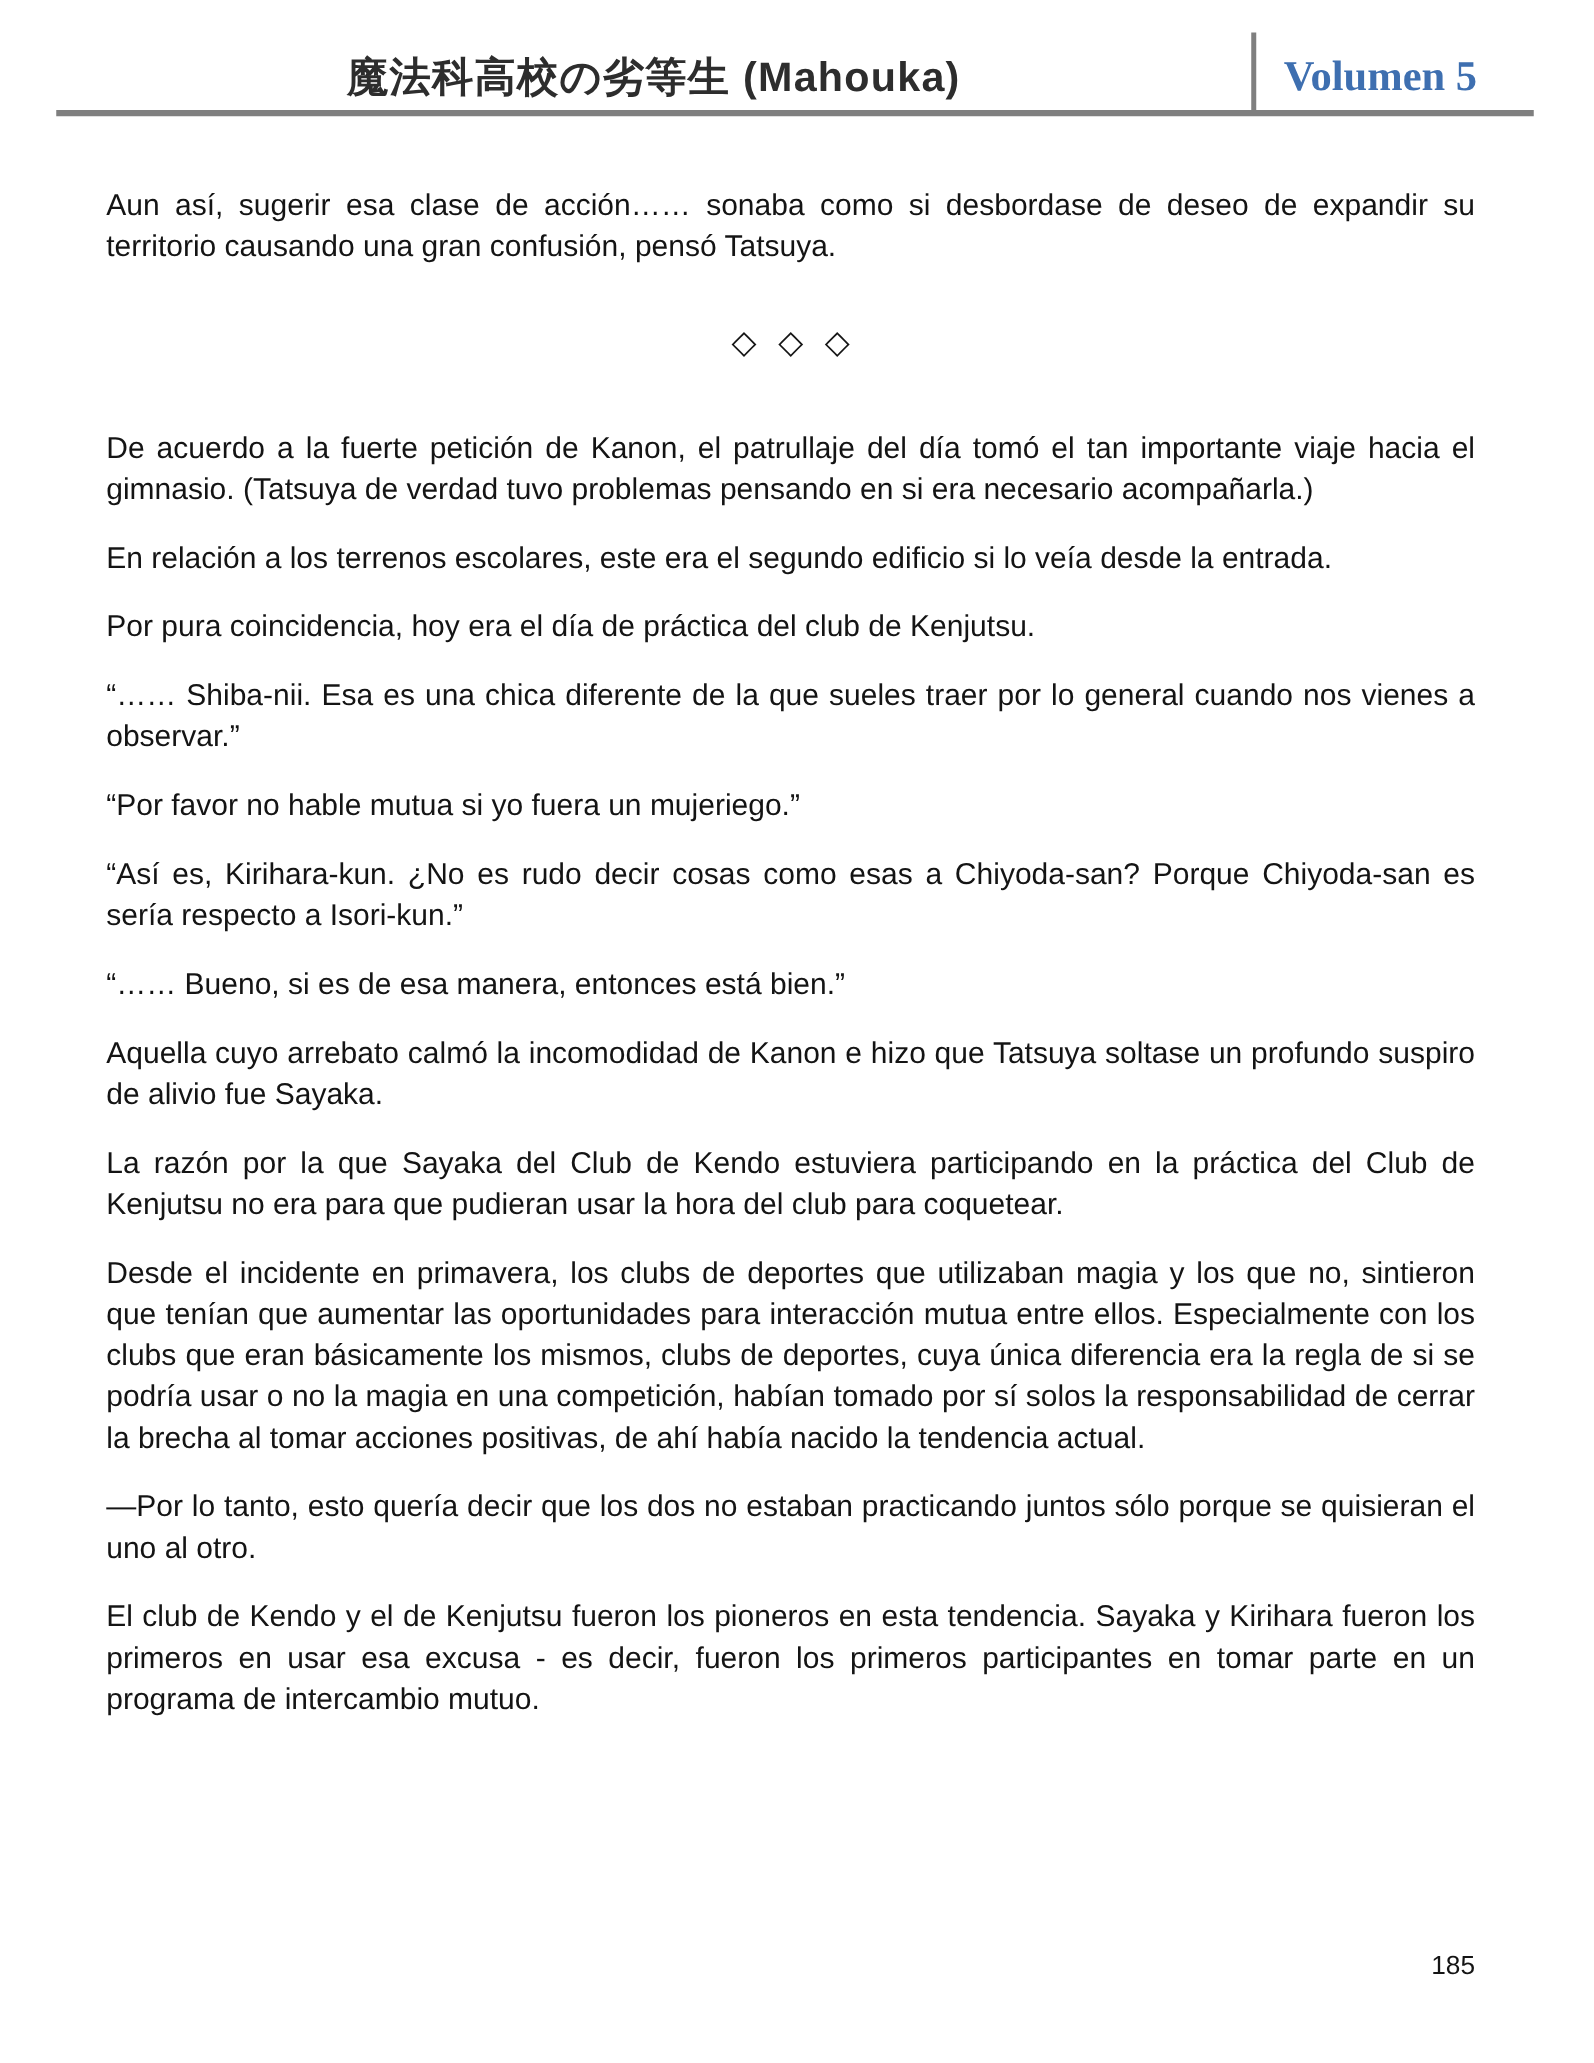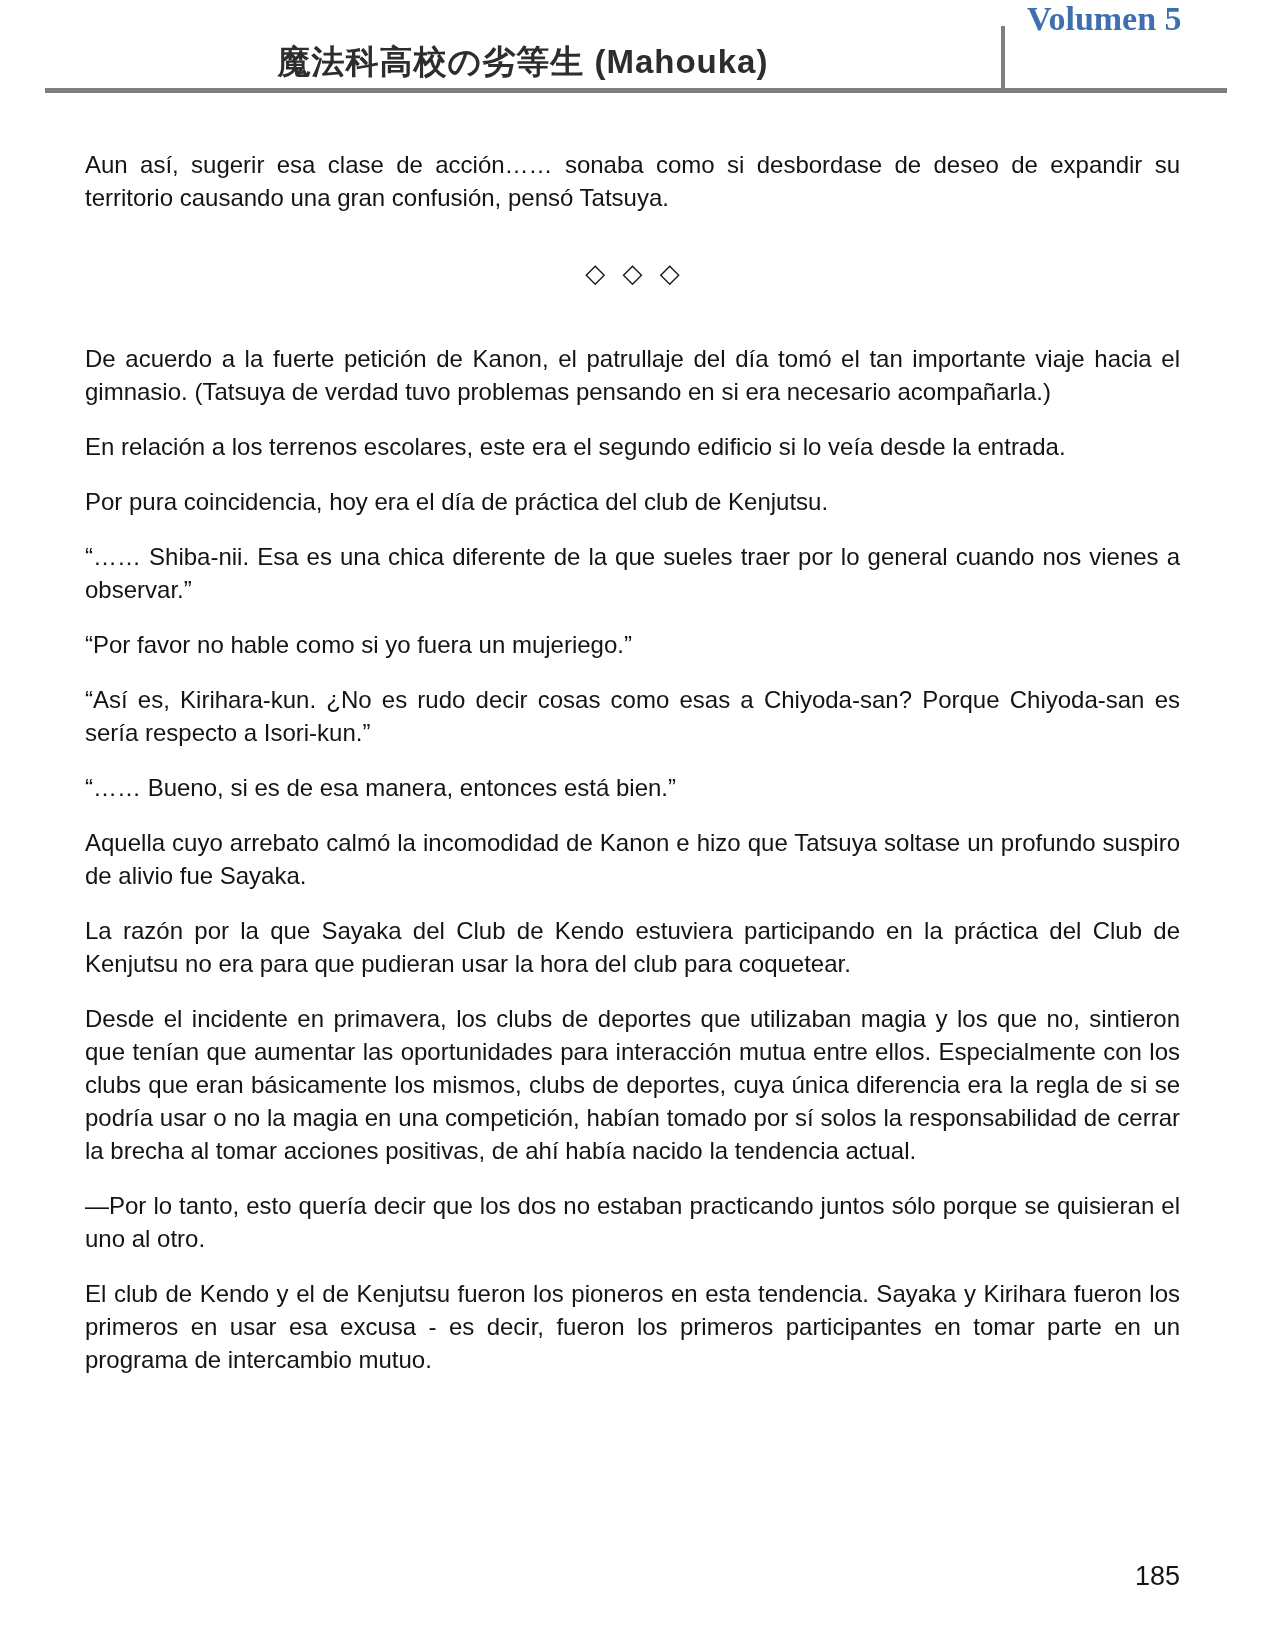--- a/index.html
+++ b/index.html
@@ -39,20 +39,21 @@
     white-space: nowrap;
   }
   .header-divider {
     width: 4px;
     background: #7f7f7f;
     margin-top: 26px;
   }
   .header-right {
     width: 222px;
     display: flex;
+    align-items: flex-end;
     padding: 0 0 7px 22px;
   }
   .header-volume {
     font-family: "Liberation Serif", serif;
     font-weight: bold;
     font-size: 34px;
     color: #3e6fb0;
     white-space: nowrap;
   }
 
@@ -77,21 +78,21 @@
     margin: 46px 0 56px 0;
     color: #141414;
     word-spacing: 10px;
   }
 
   
   .page-number {
     position: absolute;
     top: 1561px;
     right: 95px;
-    font-size: 27px;
+    font-size: 21px;
     color: #141414;
   }
 </style>
 </head>
 <body>
 
 <div class="page">
 
   <div class="header">
     <div class="header-left">
@@ -103,21 +104,21 @@
     </div>
   </div>
 
   <div class="content">
     <p>Aun así, sugerir esa clase de acción…… sonaba como si desbordase de deseo de expandir su territorio causando una gran confusión, pensó Tatsuya.</p>
     <div class="separator">◇ ◇ ◇</div>
     <p>De acuerdo a la fuerte petición de Kanon, el patrullaje del día tomó el tan importante viaje hacia el gimnasio. (Tatsuya de verdad tuvo problemas pensando en si era necesario acompañarla.)</p>
     <p>En relación a los terrenos escolares, este era el segundo edificio si lo veía desde la entrada.</p>
     <p>Por pura coincidencia, hoy era el día de práctica del club de Kenjutsu.</p>
     <p>“…… Shiba-nii. Esa es una chica diferente de la que sueles traer por lo general cuando nos vienes a observar.”</p>
-    <p>“Por favor no hable como si yo fuera un mujeriego.”</p>
+    <p>“Por favor no hable mutua si yo fuera un mujeriego.”</p>
     <p>“Así es, Kirihara-kun. ¿No es rudo decir cosas como esas a Chiyoda-san? Porque Chiyoda-san es sería respecto a Isori-kun.”</p>
     <p>“…… Bueno, si es de esa manera, entonces está bien.”</p>
     <p>Aquella cuyo arrebato calmó la incomodidad de Kanon e hizo que Tatsuya soltase un profundo suspiro de alivio fue Sayaka.</p>
     <p>La razón por la que Sayaka del Club de Kendo estuviera participando en la práctica del Club de Kenjutsu no era para que pudieran usar la hora del club para coquetear.</p>
     <p>Desde el incidente en primavera, los clubs de deportes que utilizaban magia y los que no, sintieron que tenían que aumentar las oportunidades para interacción mutua entre ellos. Especialmente con los clubs que eran básicamente los mismos, clubs de deportes, cuya única diferencia era la regla de si se podría usar o no la magia en una competición, habían tomado por sí solos la responsabilidad de cerrar la brecha al tomar acciones positivas, de ahí había nacido la tendencia actual.</p>
     <p>—Por lo tanto, esto quería decir que los dos no estaban practicando juntos sólo porque se quisieran el uno al otro.</p>
     <p>El club de Kendo y el de Kenjutsu fueron los pioneros en esta tendencia. Sayaka y Kirihara fueron los primeros en usar esa excusa - es decir, fueron los primeros participantes en tomar parte en un programa de intercambio mutuo.</p>
   </div>
 
   <div class="page-number">185</div>

